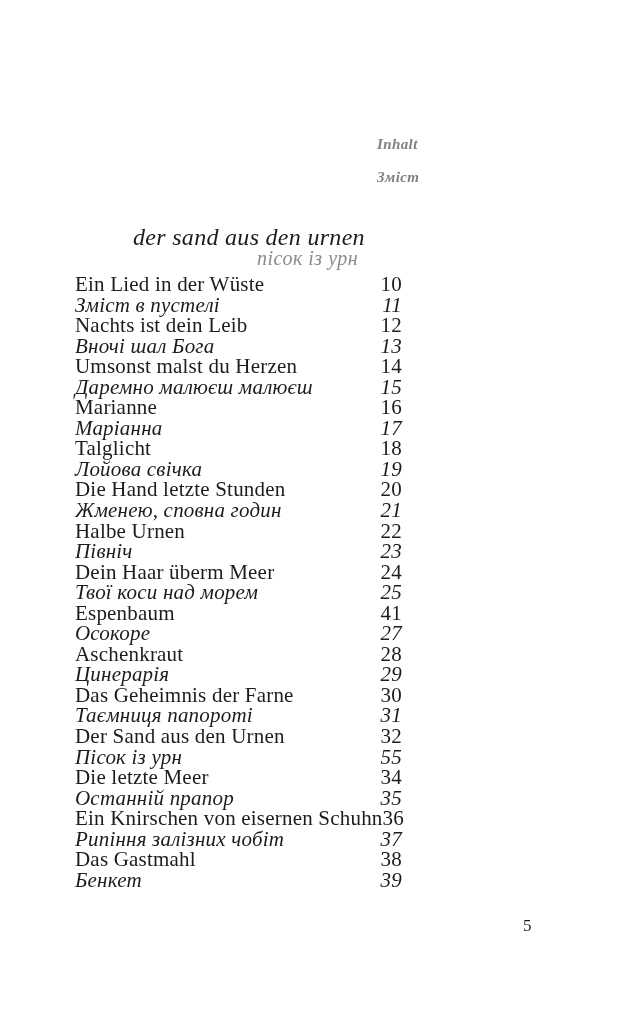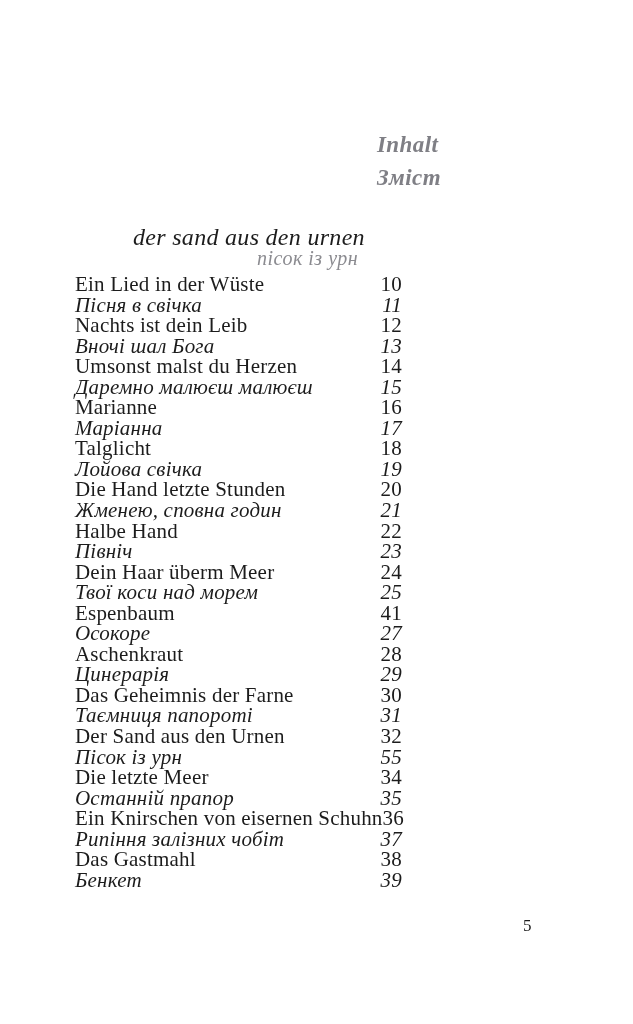--- a/index.html
+++ b/index.html
@@ -17,21 +17,21 @@
     overflow: hidden;
   }
   .header-block {
     position: absolute;
     left: 377px;
     top: 128px;
   }
   .header-line {
     font-style: italic;
     font-weight: 600;
-    font-size: 23px;
+    font-size: 15px;
     line-height: 33px;
     color: #7f7f85;
     letter-spacing: 0.4px;
   }
   .section-block {
     position: absolute;
     left: 133px;
     top: 224px;
     width: 360px;
   }
@@ -94,21 +94,21 @@
     <div class="section-de">der sand aus den urnen</div>
     <div class="section-uk">пісок із урн</div>
   </div>
 
   <div class="toc">
       <div class="toc-row de">
       <span class="title">Ein Lied in der Wüste</span>
       <span class="pg">10</span>
     </div>
       <div class="toc-row uk">
-      <span class="title">Пісня в свічка</span>
+      <span class="title">Зміст в пустелі</span>
       <span class="pg">11</span>
     </div>
       <div class="toc-row de">
       <span class="title">Nachts ist dein Leib</span>
       <span class="pg">12</span>
     </div>
       <div class="toc-row uk">
       <span class="title">Вночі шал Бога</span>
       <span class="pg">13</span>
     </div>
@@ -138,21 +138,21 @@
     </div>
       <div class="toc-row de">
       <span class="title">Die Hand letzte Stunden</span>
       <span class="pg">20</span>
     </div>
       <div class="toc-row uk">
       <span class="title">Жменею, сповна годин</span>
       <span class="pg">21</span>
     </div>
       <div class="toc-row de">
-      <span class="title">Halbe Hand</span>
+      <span class="title">Halbe Urnen</span>
       <span class="pg">22</span>
     </div>
       <div class="toc-row uk">
       <span class="title">Північ</span>
       <span class="pg">23</span>
     </div>
       <div class="toc-row de">
       <span class="title">Dein Haar überm Meer</span>
       <span class="pg">24</span>
     </div>

